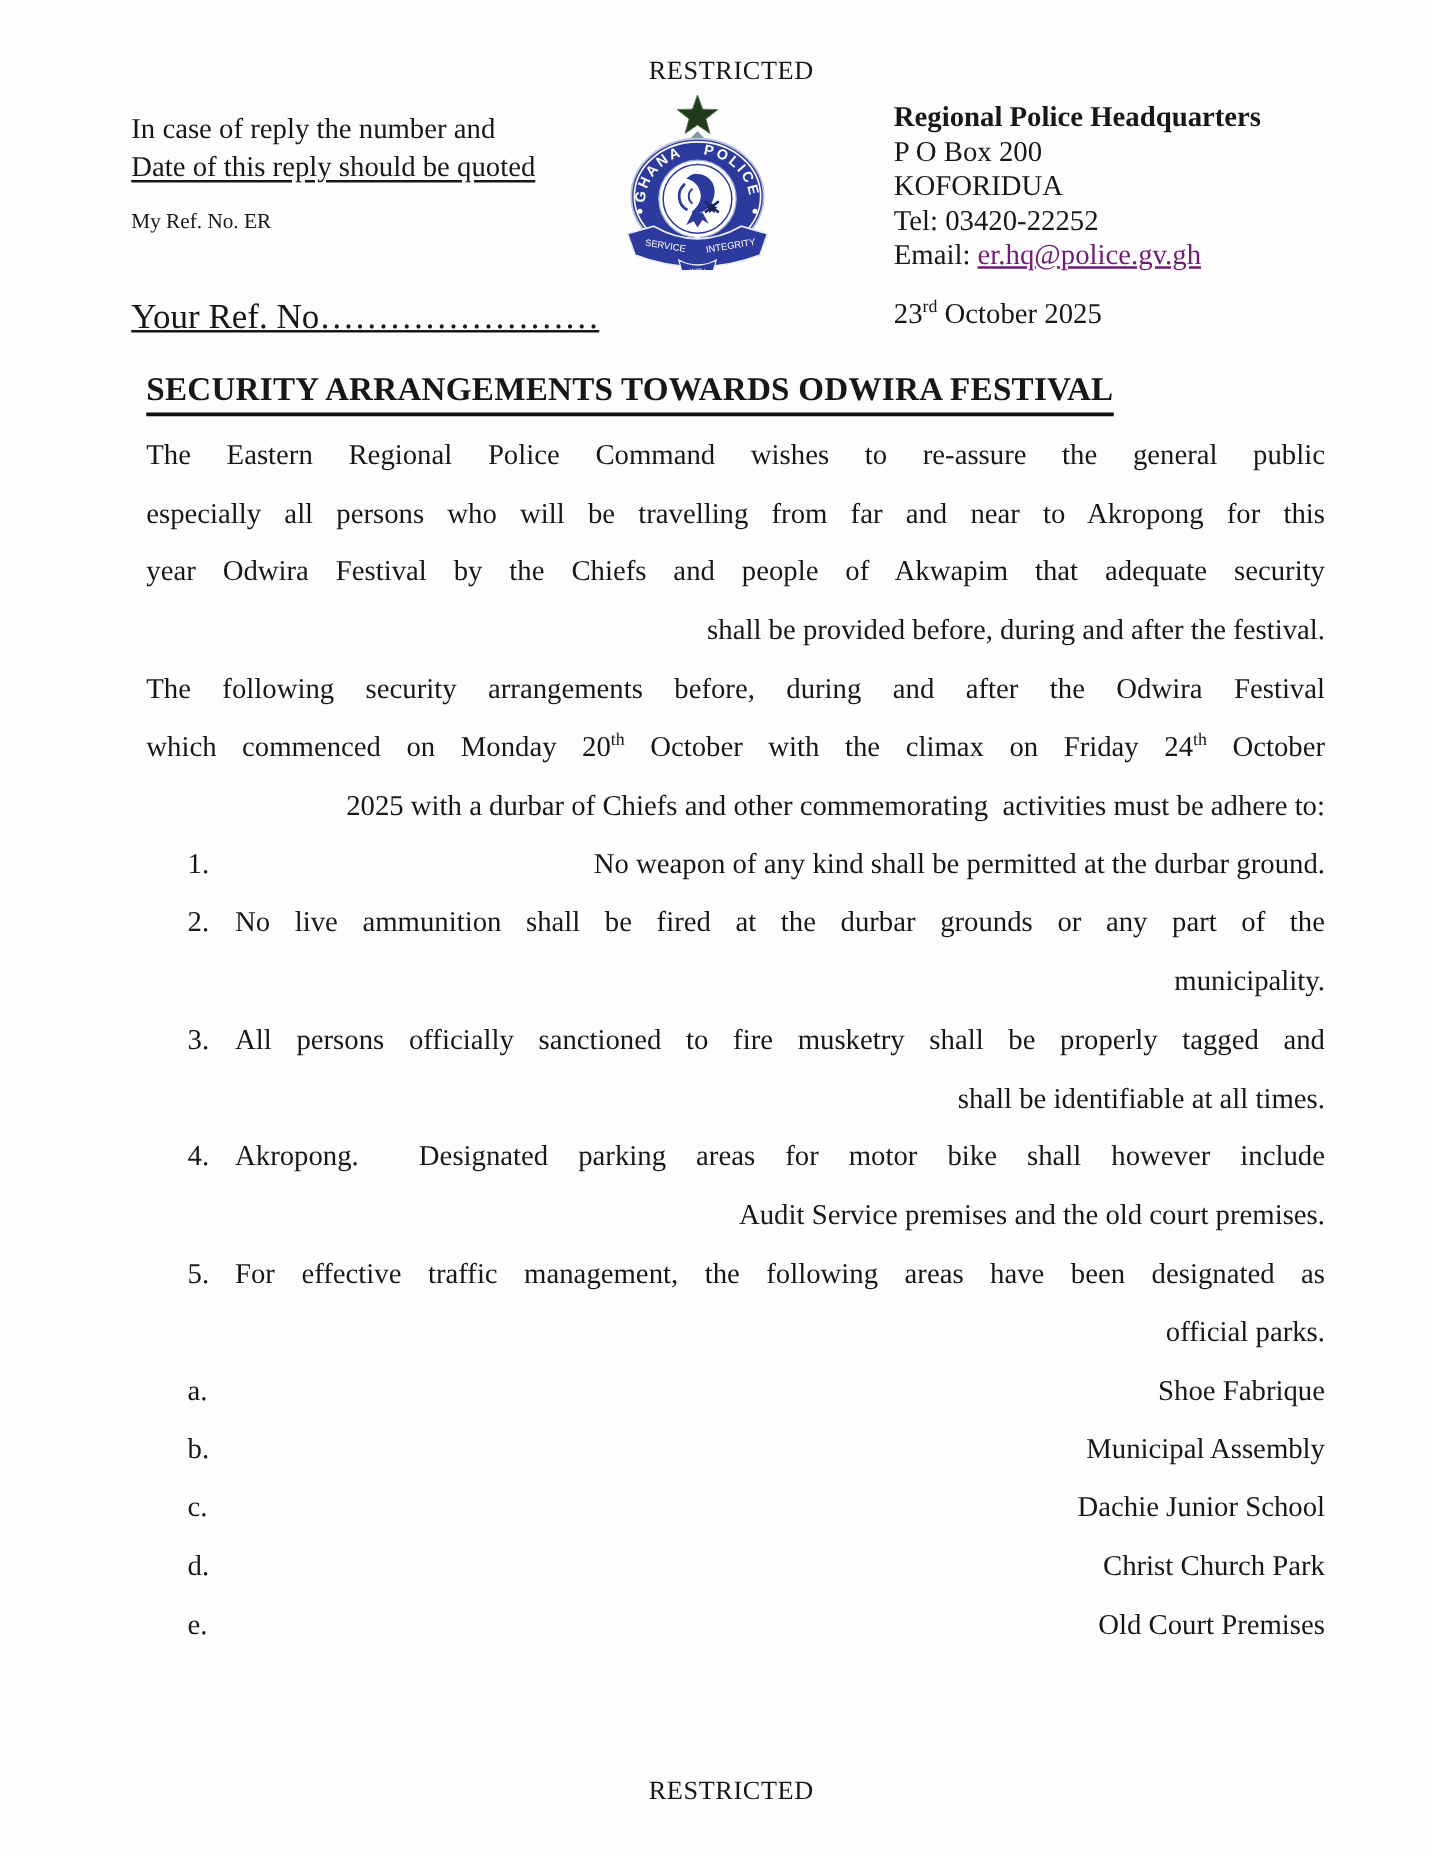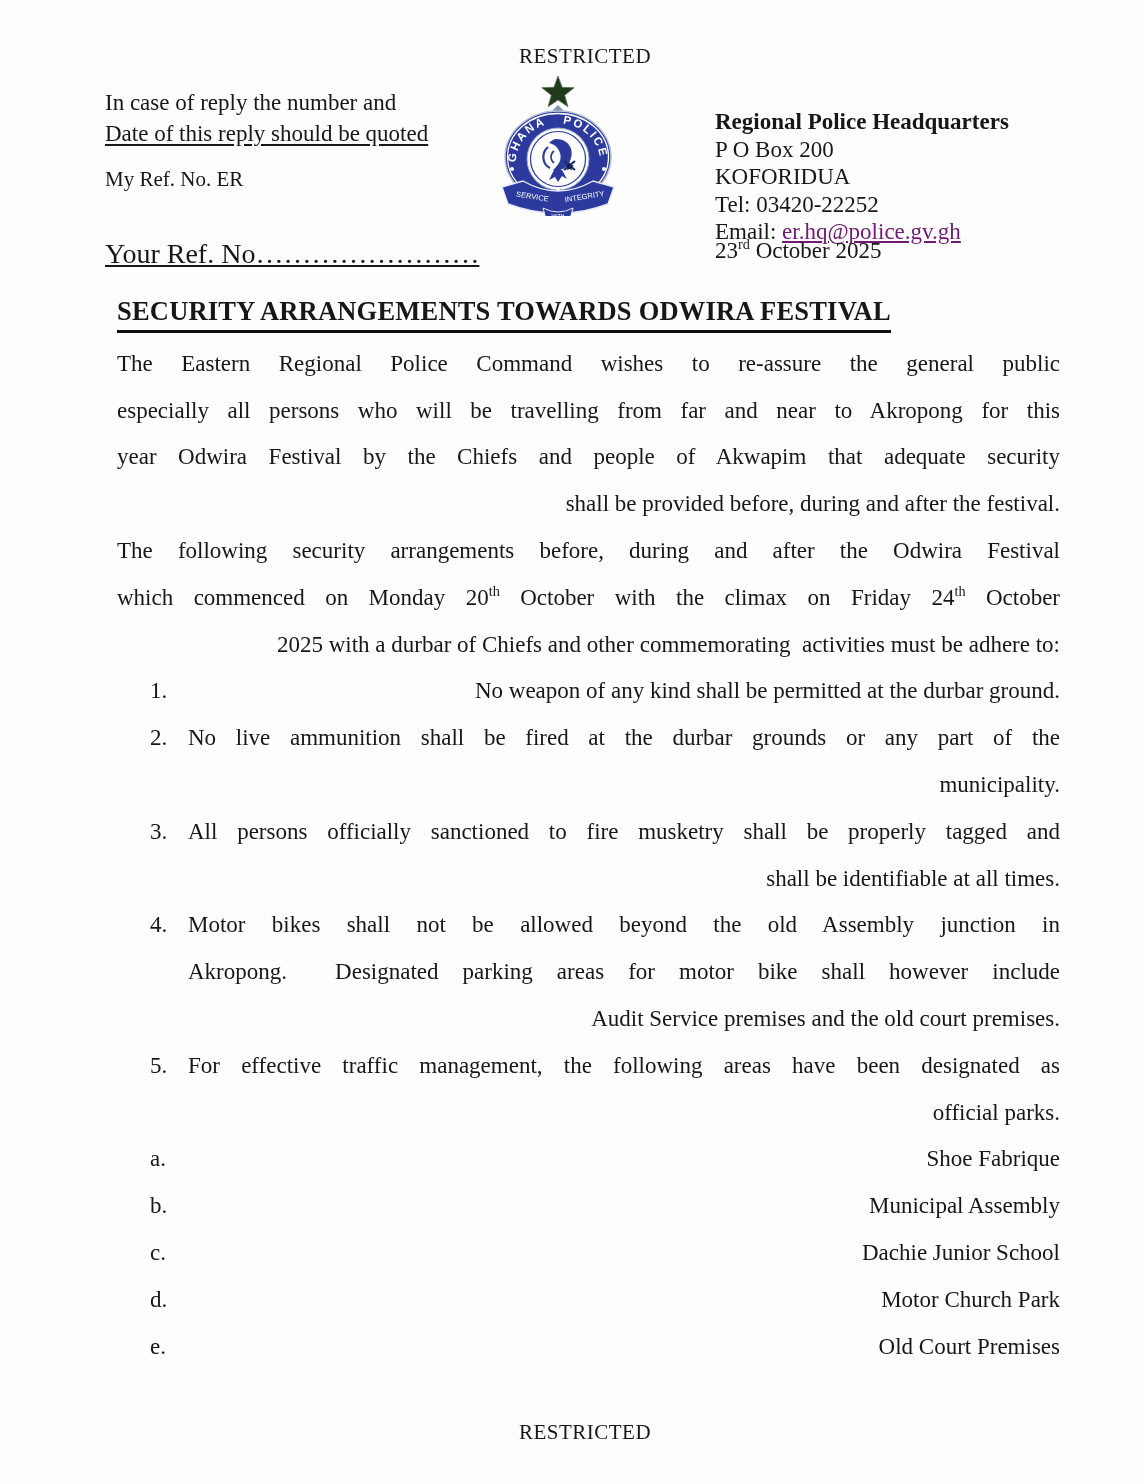--- a/index.html
+++ b/index.html
@@ -11,26 +11,26 @@
   .classification {
     position:absolute; left:13px; width:1144px; text-align:center;
     font-size:21px; letter-spacing:0.5px;
   }
   .cls-top { top:44px; }
   .cls-bottom { top:1420px; }
 
   
   .hdr-left { position:absolute; left:105px; top:87px; font-size:23px; line-height:31px; }
   .hdr-left .u { text-decoration:underline; text-underline-offset:3px; }
-  .my-ref   { position:absolute; left:105px; top:167px; font-size:21px; }
+  .my-ref   { position:absolute; left:105px; top:167px; font-size:17px; }
   .your-ref { position:absolute; left:105px; top:238px; font-size:28px;text-decoration:underline; }
 
   
   .hdr-right { position:absolute; left:715px; top:80px; font-size:23px; line-height:27.5px; }
-  .hdr-right .org { font-weight:bold;margin-top:28px; }
+  .hdr-right .org { font-weight:bold; }
   .email-link { color:#701a75; text-decoration:underline; cursor:pointer; }
   .hdr-date { position:absolute; left:715px; top:238px; font-size:23px; }
   sup { font-size:0.62em; vertical-align:super; line-height:0; }
 
   
   .logo { position:absolute; left:496px; top:73px; width:124px; height:143px; }
 
   
   .doc { position:absolute; left:117px; top:296px; width:943px; font-size:23px; }
   .title {
@@ -139,21 +139,20 @@
         <div class="jl">No live ammunition shall be fired at the durbar grounds or any part of the</div>
         <div class="ll">municipality.</div>
       </div>
       <div class="li">
         <span class="mk">3.</span>
         <div class="jl">All persons officially sanctioned to fire musketry shall be properly tagged and</div>
         <div class="ll">shall be identifiable at all times.</div>
       </div>
       <div class="li">
         <span class="mk">4.</span>
-        <div class="jl">Motor bikes shall not be allowed beyond the old Assembly junction in</div>
         <div class="jl">Akropong.&nbsp; Designated parking areas for motor bike shall however include</div>
         <div class="ll">Audit Service premises and the old court premises.</div>
       </div>
       <div class="li">
         <span class="mk">5.</span>
         <div class="jl">For effective traffic management, the following areas have been designated as</div>
         <div class="ll">official parks.</div>
       </div>
 
       <div class="li">
@@ -163,21 +162,21 @@
       <div class="li">
         <span class="mk">b.</span>
         <div class="ll">Municipal Assembly</div>
       </div>
       <div class="li">
         <span class="mk">c.</span>
         <div class="ll">Dachie Junior School</div>
       </div>
       <div class="li">
         <span class="mk">d.</span>
-        <div class="ll">Motor Church Park</div>
+        <div class="ll">Christ Church Park</div>
       </div>
       <div class="li">
         <span class="mk">e.</span>
         <div class="ll">Old Court Premises</div>
       </div>
     </div>
   </div>
 
   <div class="classification cls-bottom">RESTRICTED</div>
 </div>

